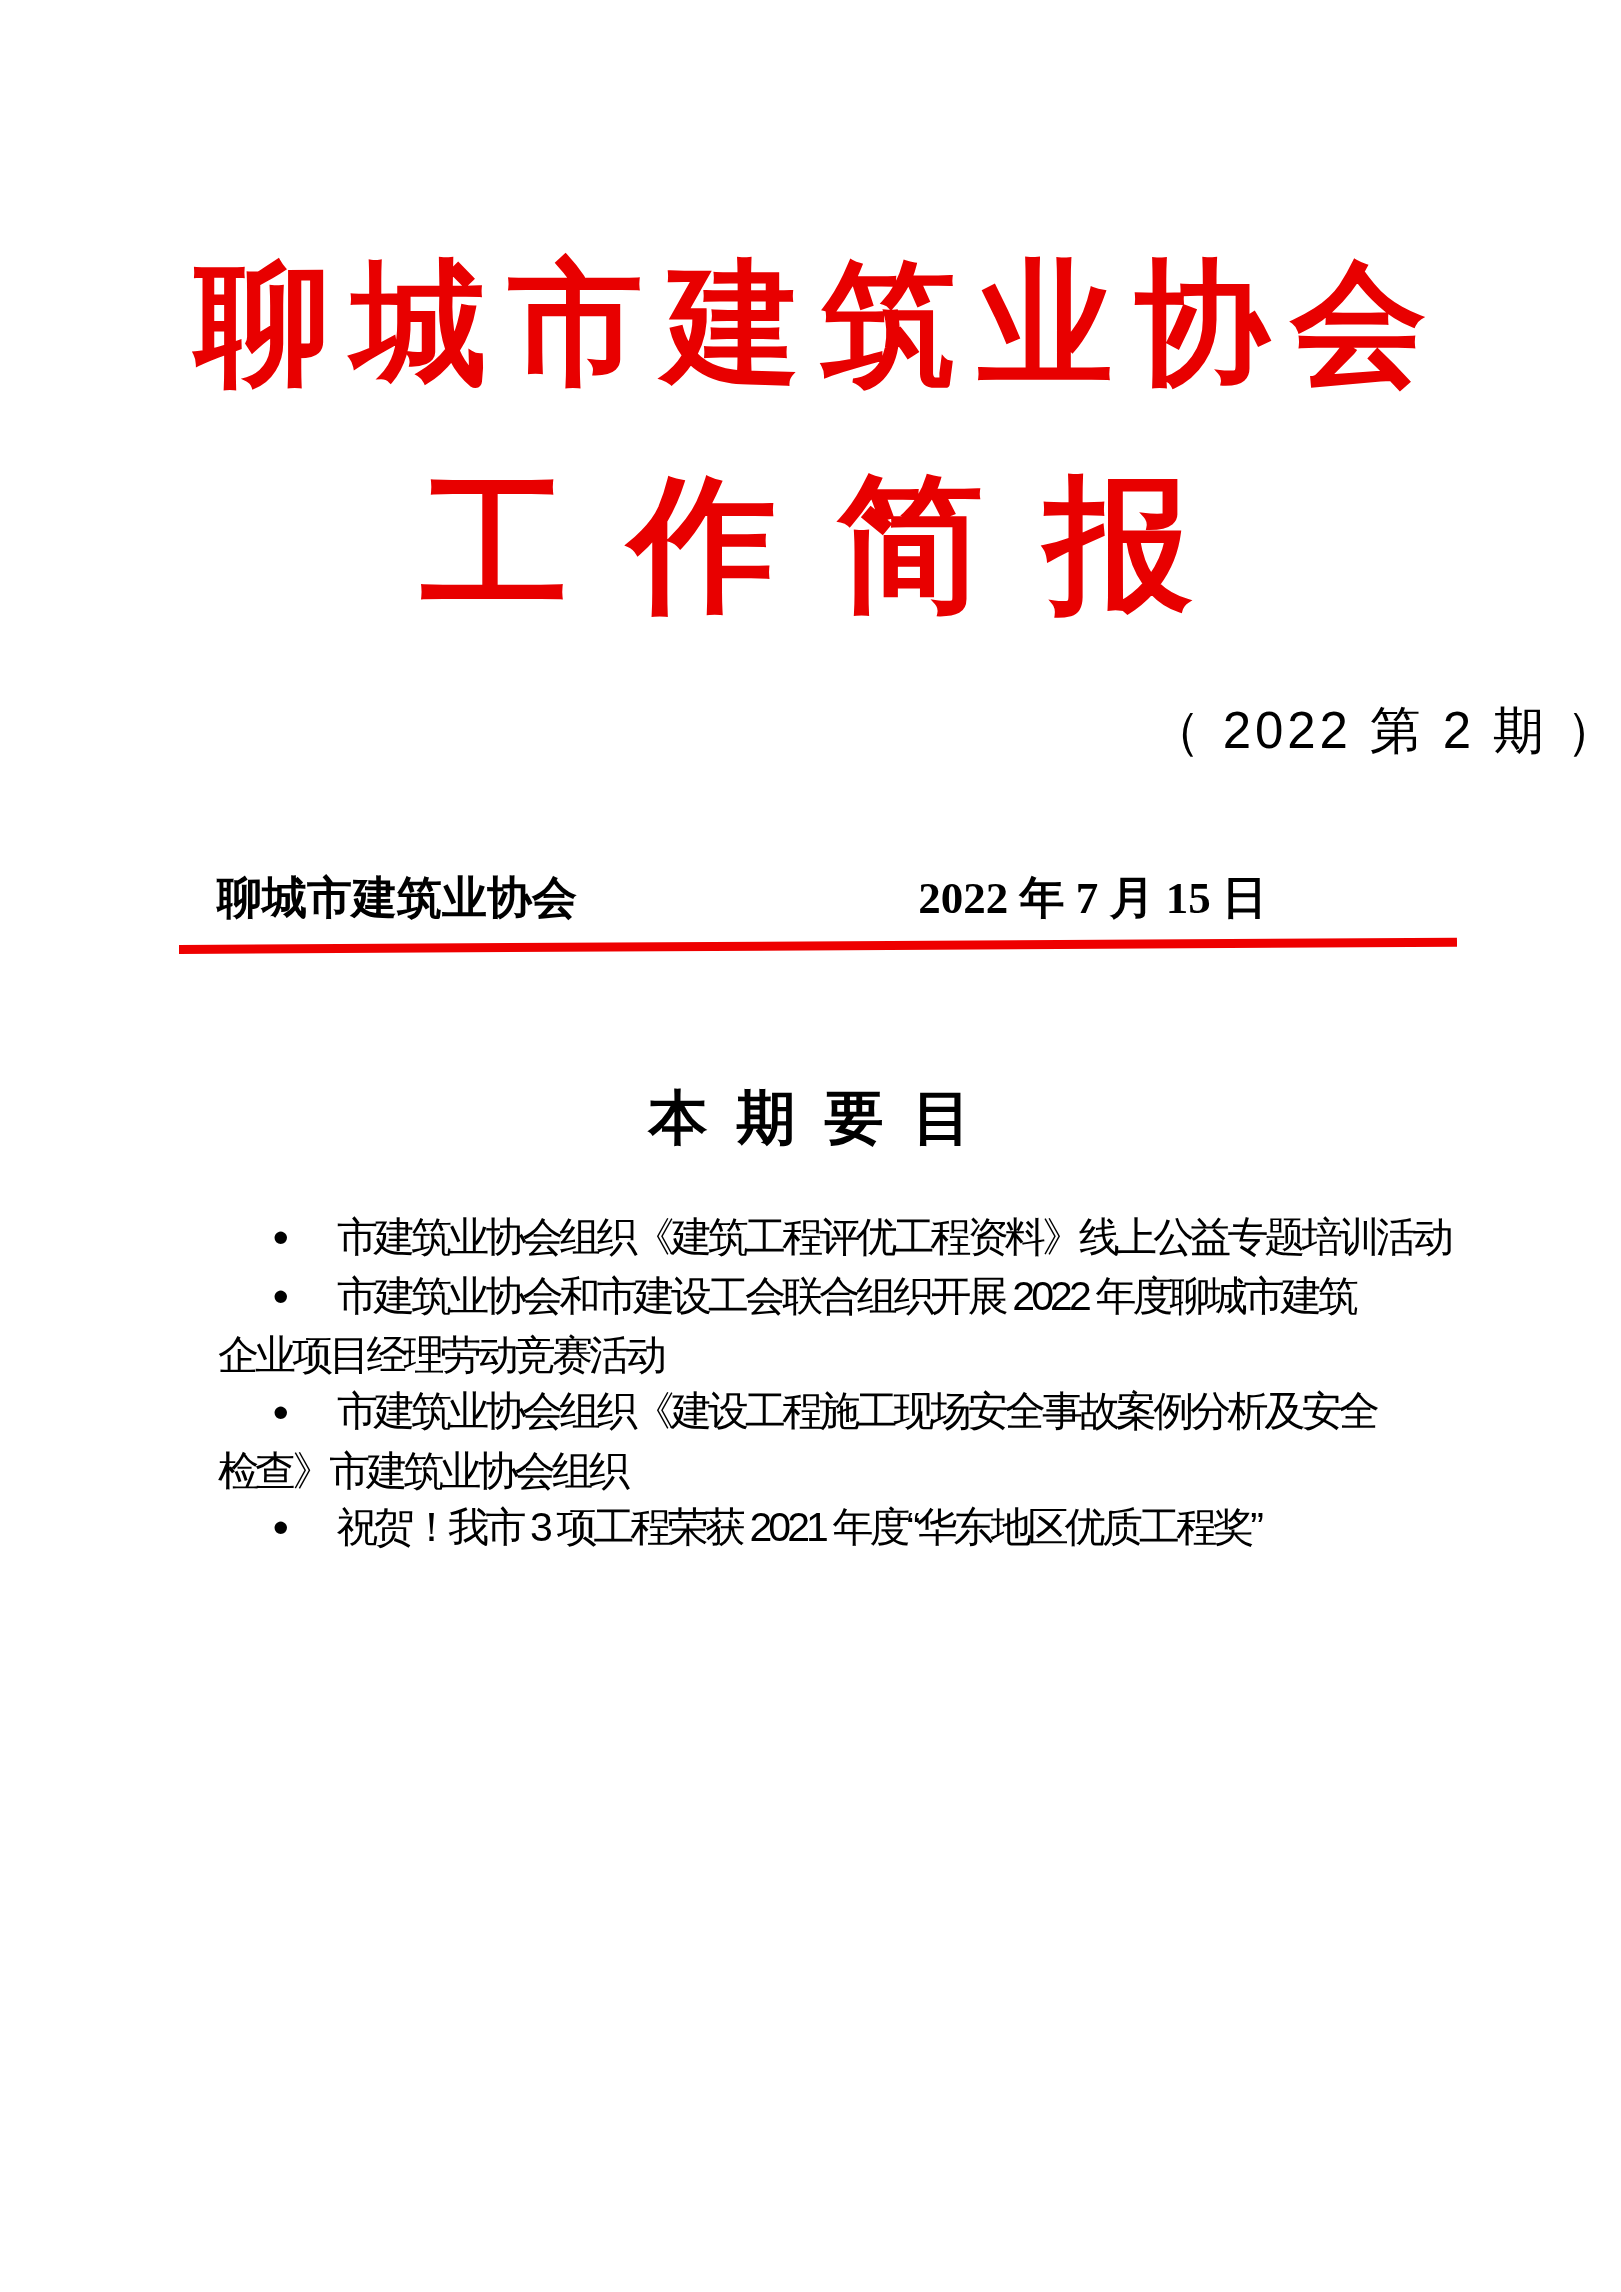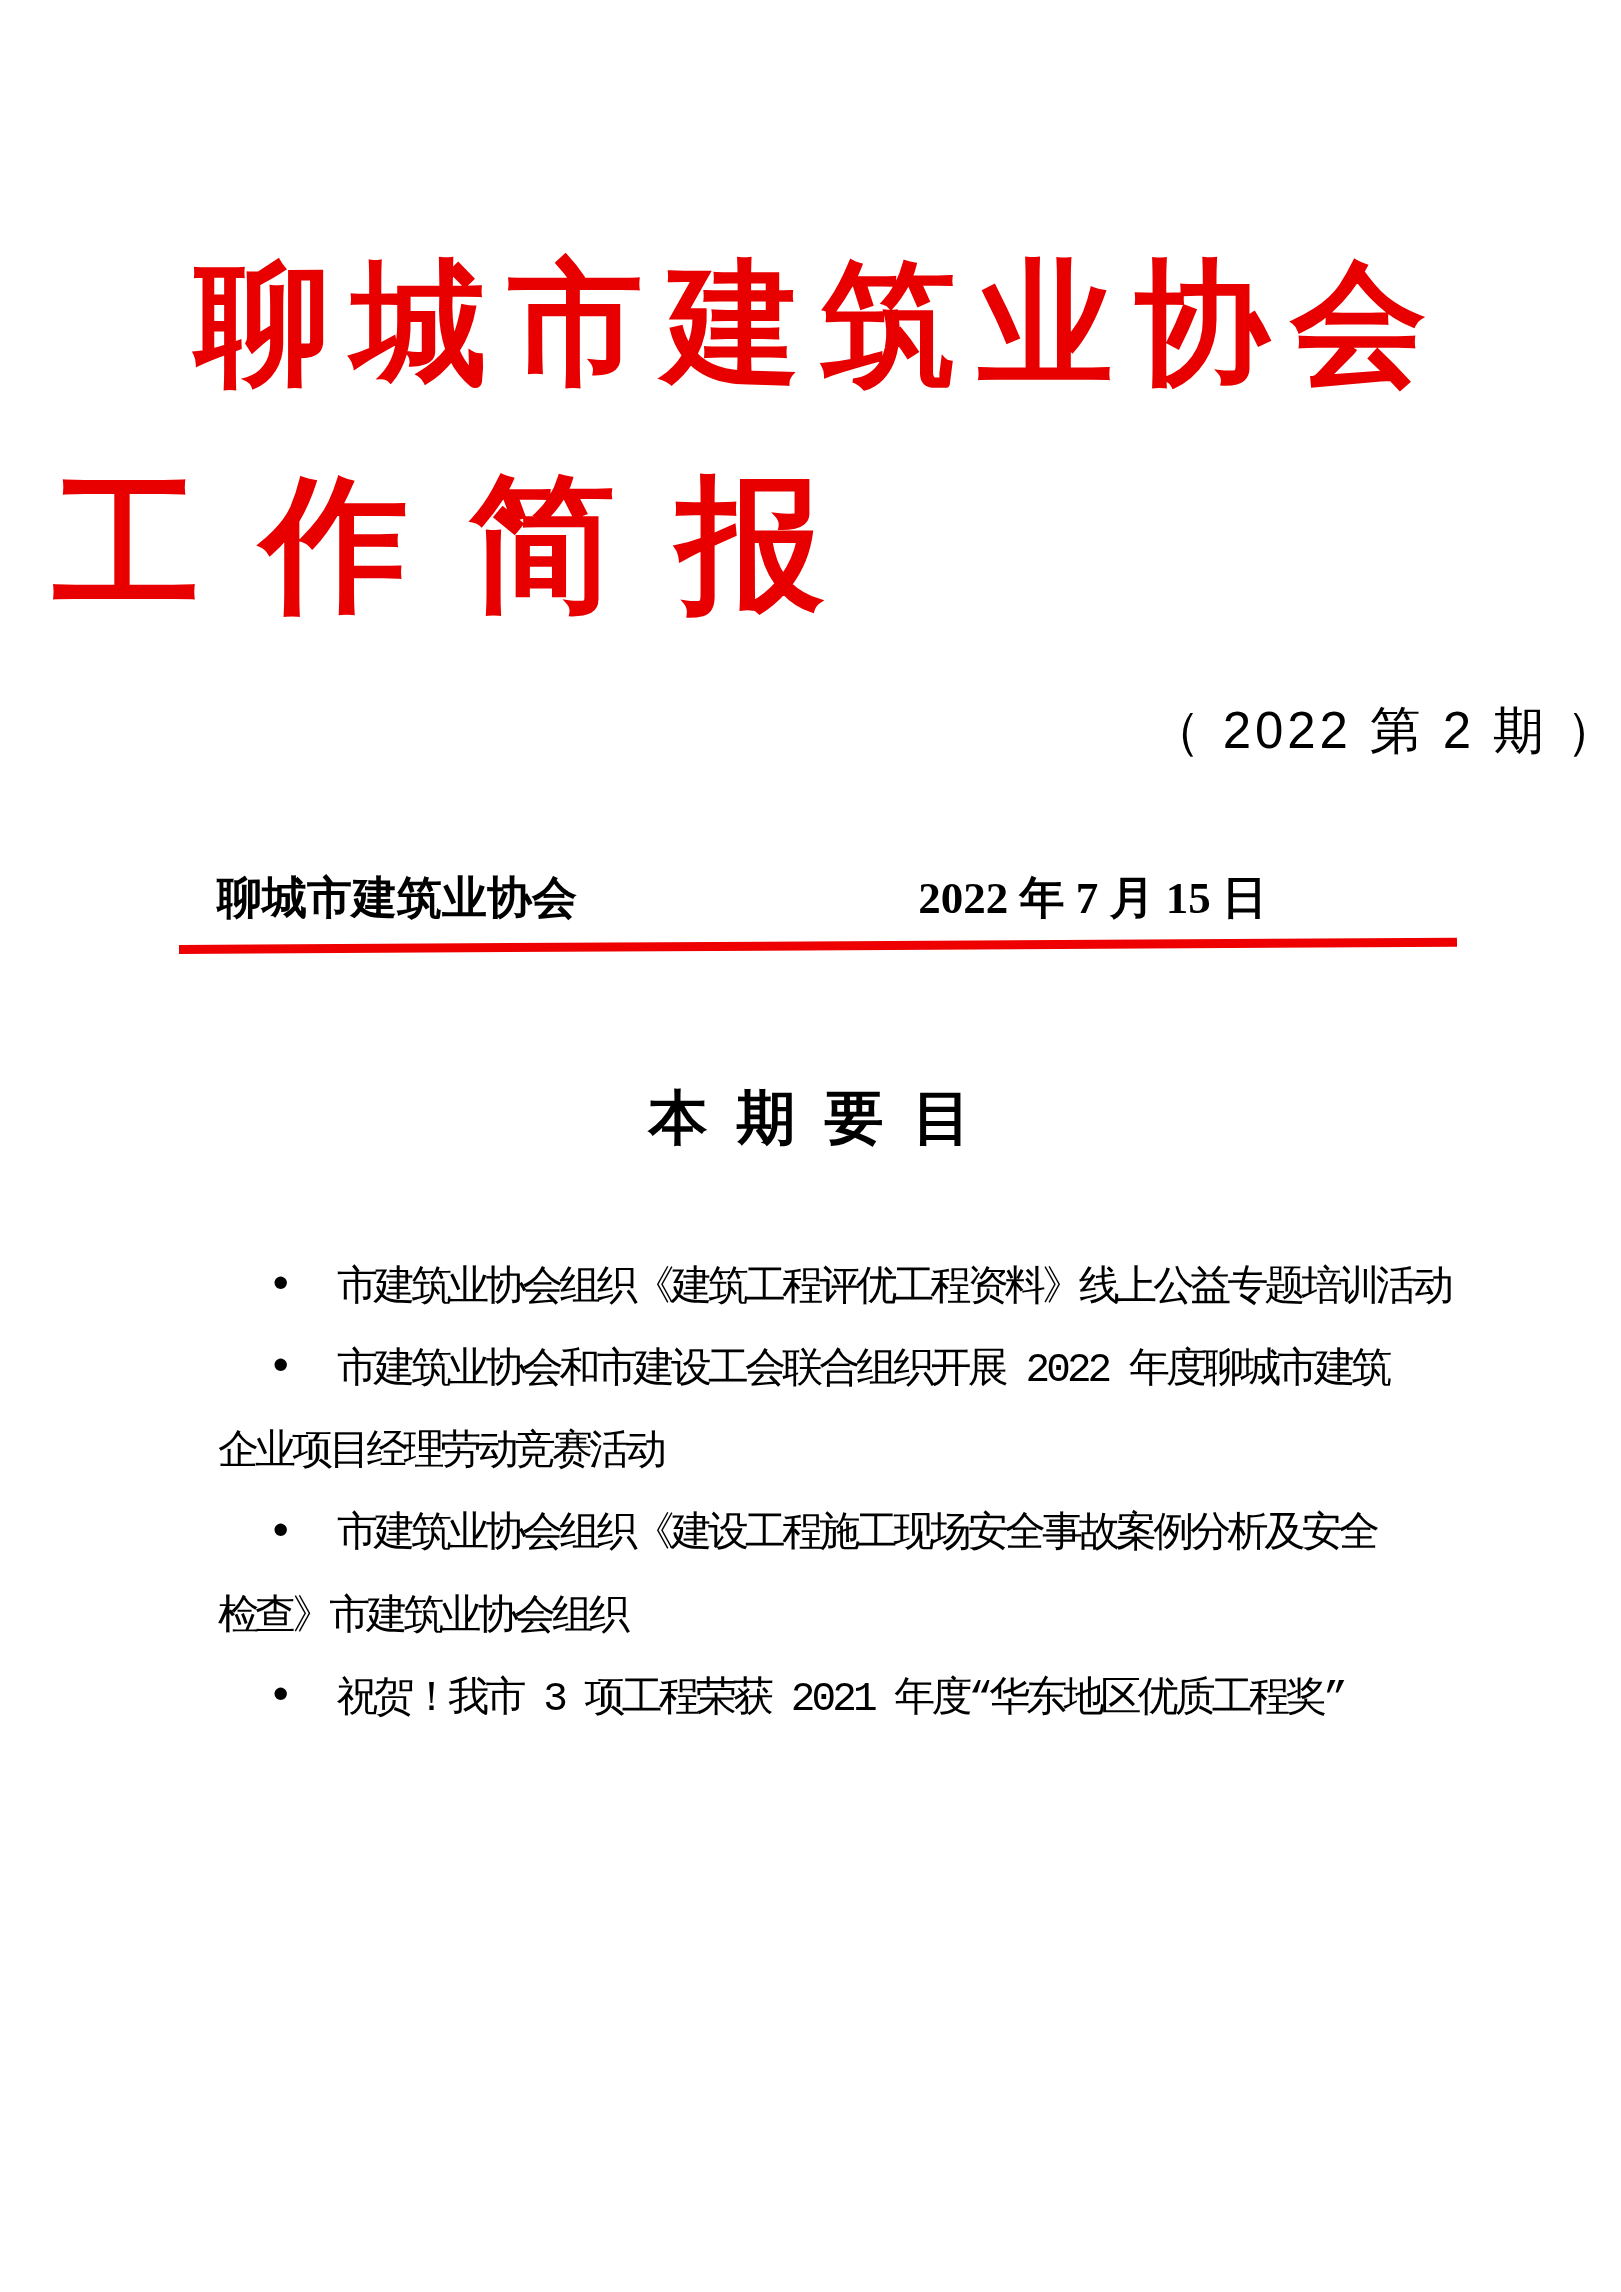--- a/index.html
+++ b/index.html
@@ -29,21 +29,21 @@
     box-sizing: border-box;
     line-height: 1;
     white-space: nowrap;
     font-family: "Liberation Serif", serif;
   }
   .masthead2 {
     position: absolute;
     top: 472px;
     left: 0;
     width: 100%;
-    text-align: left;
+    text-align: center;
     color: var(--masthead-red, #e80000);
     font-size: 147px;
     font-weight: bold;
     letter-spacing: 61px;
     padding-left: 53px;
     box-sizing: border-box;
     line-height: 1;
     white-space: nowrap;
     font-family: "Liberation Serif", serif;
   }
@@ -93,26 +93,26 @@
     letter-spacing: 29px;
     padding-left: 28px;
     box-sizing: border-box;
     line-height: 1.1;
     font-family: "Liberation Sans", sans-serif;
     white-space: nowrap;
   }
   .toc {
     position: absolute;
     left: 218px;
-    top: 1247px;
+    top: 1209px;
     width: 1264px;
     font-size: 41px;
     letter-spacing: -3.9px;
-    line-height: 82px;
-    font-family: Liberation Mono, monospace;
+    line-height: 56px;
+    font-family: Liberation Sans, sans-serif;
   }
   .toc-line {
     white-space: nowrap;
   }
   .toc-line.first {
     padding-left: 54px;
   }
   .bullet {
     display: inline-block;
     width: 65px;

